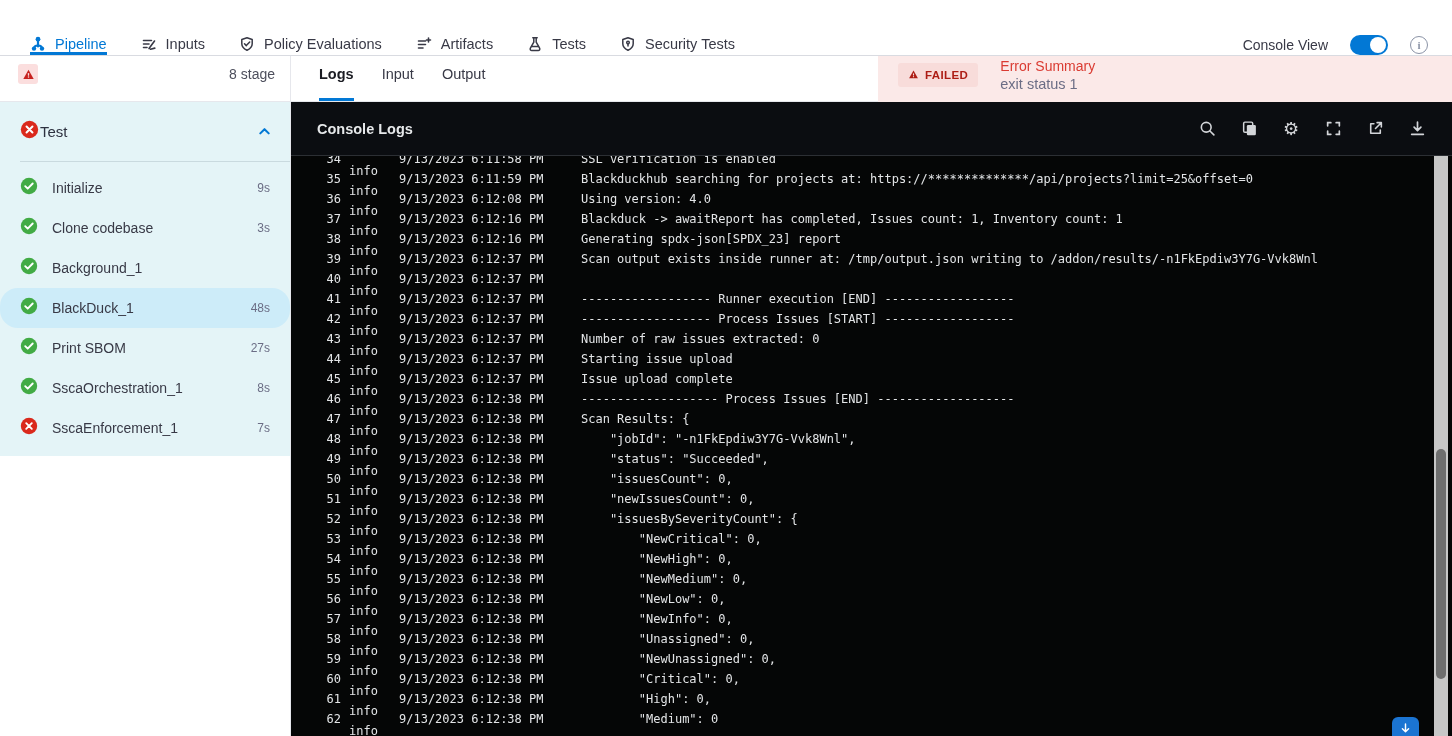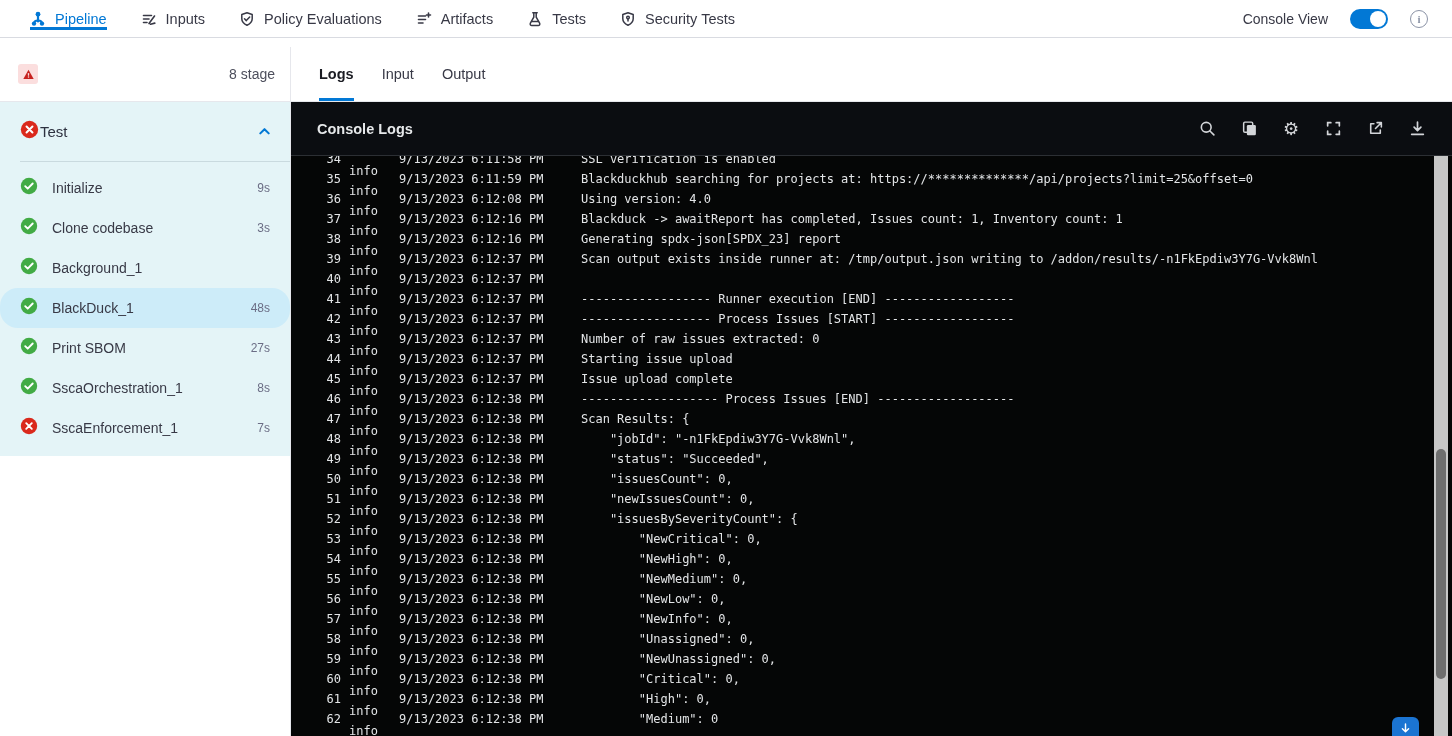--- a/index.html
+++ b/index.html
@@ -1,22 +1,22 @@
 <!DOCTYPE html>
 <html><head>
 <meta charset="utf-8">
 <style>
   * { margin:0; padding:0; box-sizing:border-box; }
   html,body { width:1452px; height:736px; overflow:hidden; background:#fff;
               font-family:"Liberation Sans", sans-serif; }
   .app { position:relative; width:1452px; height:736px; }
 
   
-  .topnav { position:absolute; top:0; left:0; right:0; height:38px; background:#fff;
-            border-bottom:1px solid #d9dbe1; display:flex; align-items:center;
+  .topnav { position:absolute; top:0; left:0; right:0; height:56px; background:#fff;
+            border-bottom:1px solid #d9dbe1; display:flex; align-items:flex-end;
             padding:0 24px 0 30px; z-index:5; }
   .nav-tabs { display:flex; gap:34px; }
   .nav-tab { display:flex; align-items:center; gap:9px; color:#383946; font-size:14.5px;
              font-weight:500; border-bottom:3px solid transparent; padding-top:3px; cursor:pointer; }
   .nav-tab.active { color:#0278d5; border-bottom-color:#0278d5; }
   .nav-tab svg { display:block; }
   .nav-right { margin-left:auto; display:flex; align-items:center; gap:22px; }
   .console-view-label { font-size:14px; color:#383946; }
   .toggle { width:38px; height:20px; border-radius:10px; background:#0278d5; position:relative; cursor:pointer; }
   .toggle .knob { position:absolute; top:2px; right:2px; width:16px; height:16px; border-radius:50%; background:#fff; }
@@ -266,20 +266,34 @@
     </div>
   </div>
 
   <div class="main">
     <div class="main-top">
       <div class="log-tabs">
         <div class="log-tab active">Logs</div>
         <div class="log-tab">Input</div>
         <div class="log-tab">Output</div>
       </div>
+      <div class="error-banner">
+        <span class="failed-chip">
+          <svg width="11" height="11" viewBox="0 0 16 16">
+              <path d="M8 2.2 L14.4 13.4 H1.6 Z" fill="#ad1d15"></path>
+              <rect x="7.2" y="6" width="1.6" height="3.6" rx="0.8" fill="#f8dcda"></rect>
+              <circle cx="8" cy="11.2" r="0.9" fill="#f8dcda"></circle>
+            </svg>
+          <span>FAILED</span>
+        </span>
+        <span class="error-text">
+          <span class="error-title">Error Summary</span>
+          <span class="error-msg">exit status 1</span>
+        </span>
+      </div>
     </div>
 
     <div class="console">
       <div class="console-header">
         <span class="console-title">Console Logs</span>
         <div class="console-icons">
           <span class="cicon">
             <svg width="17" height="17" viewBox="0 0 16 16" fill="none" stroke="currentColor" stroke-width="1.5" stroke-linecap="round">
                 <circle cx="6.8" cy="6.8" r="4.6"></circle>
                 <path d="M10.3 10.3L14 14"></path>

